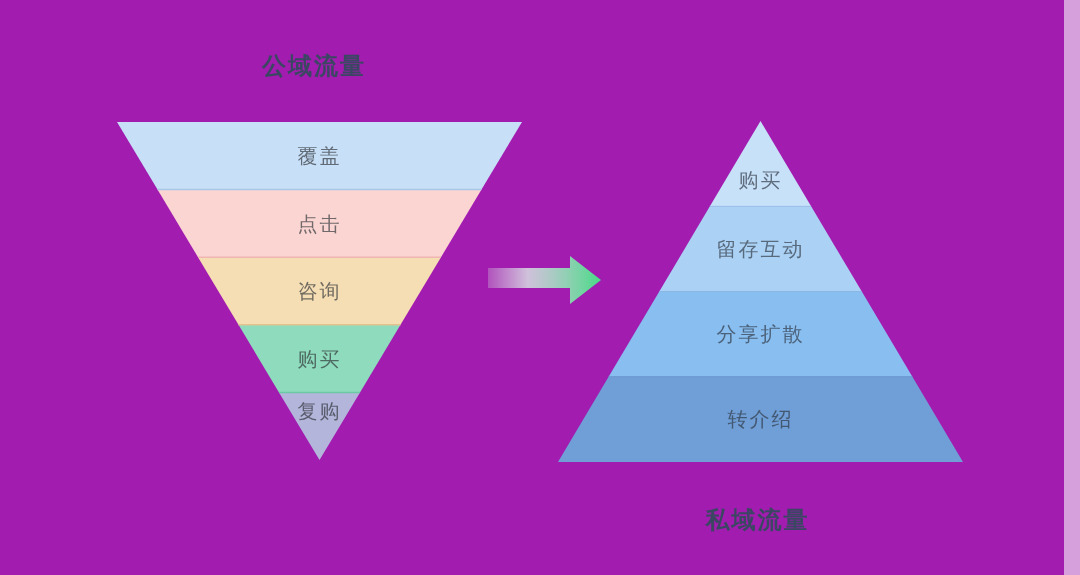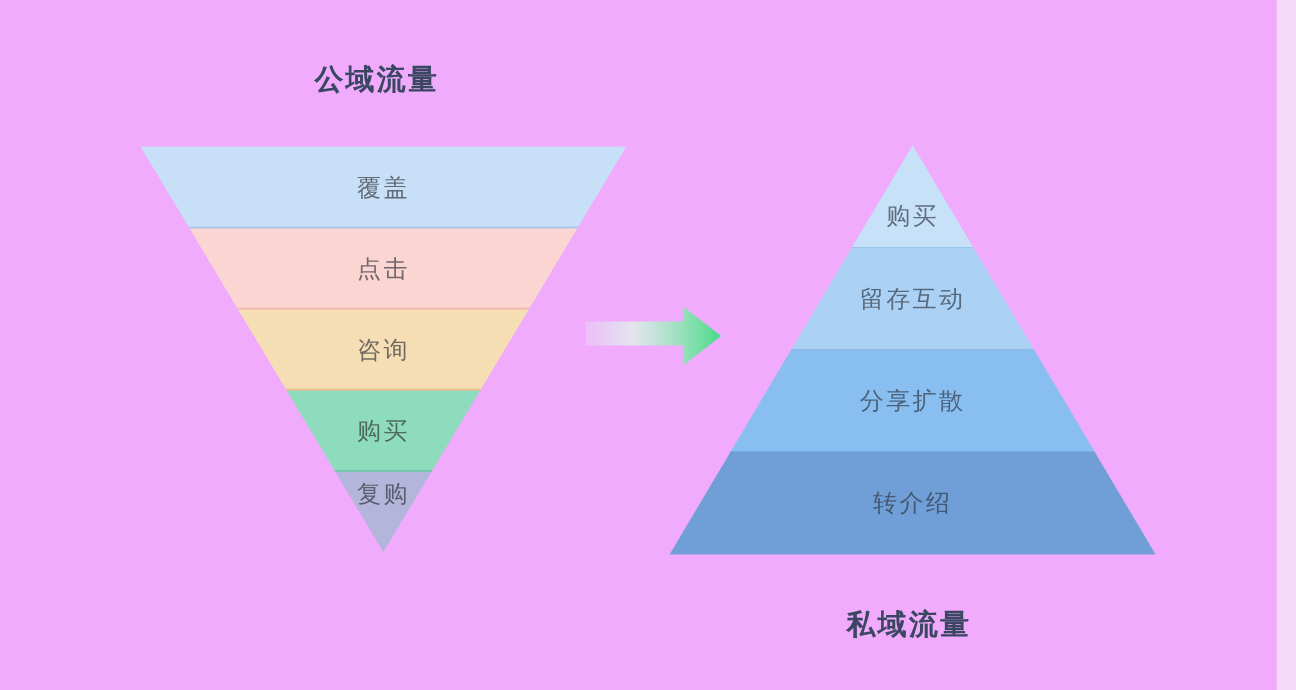--- a/index.html
+++ b/index.html
@@ -5,21 +5,21 @@
   html, body {
     margin: 0;
     padding: 0;
     background: #ffffff;
     font-family: "Liberation Sans", "DejaVu Sans", sans-serif;
   }
   .canvas {
     position: relative;
     width: 1080px;
     height: 575px;
-    background: #f0abfc;
+    background: #a21caf;
     overflow: hidden;
   }
   svg { display: block; }
   .diagram-title {
     font-size: 24px;
     font-weight: bold;
     letter-spacing: 2px;
     text-anchor: middle;
   }
   .layer-label {

